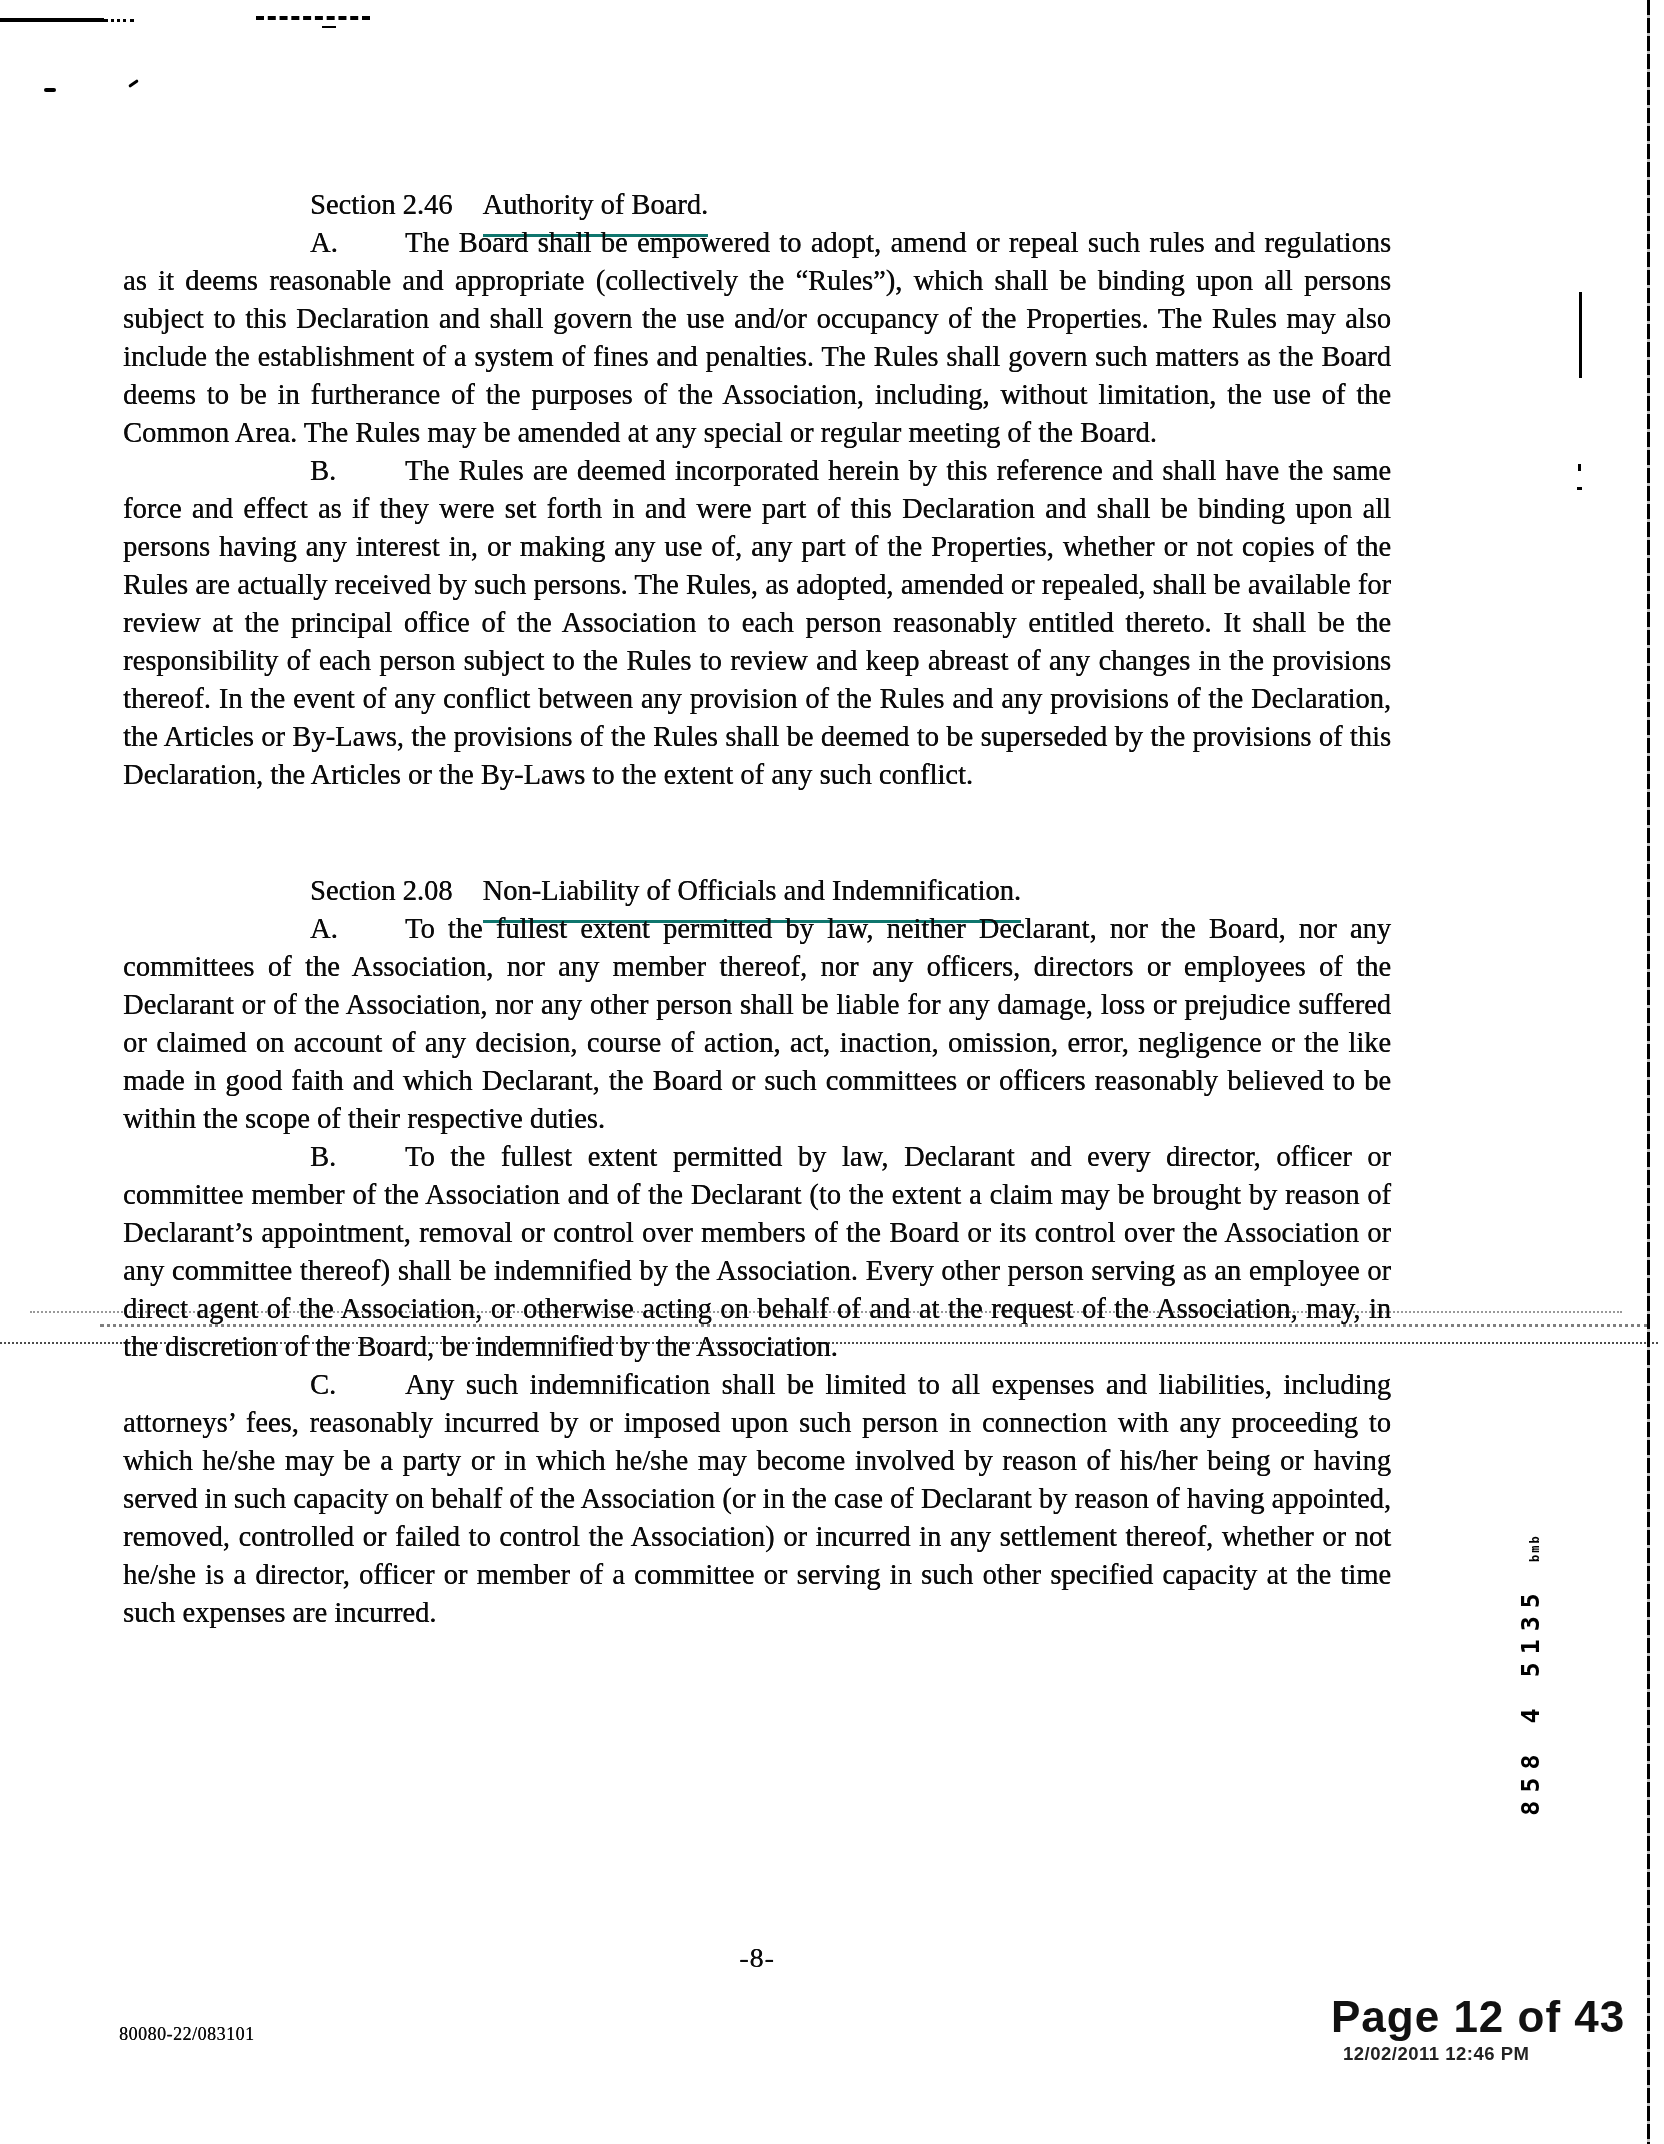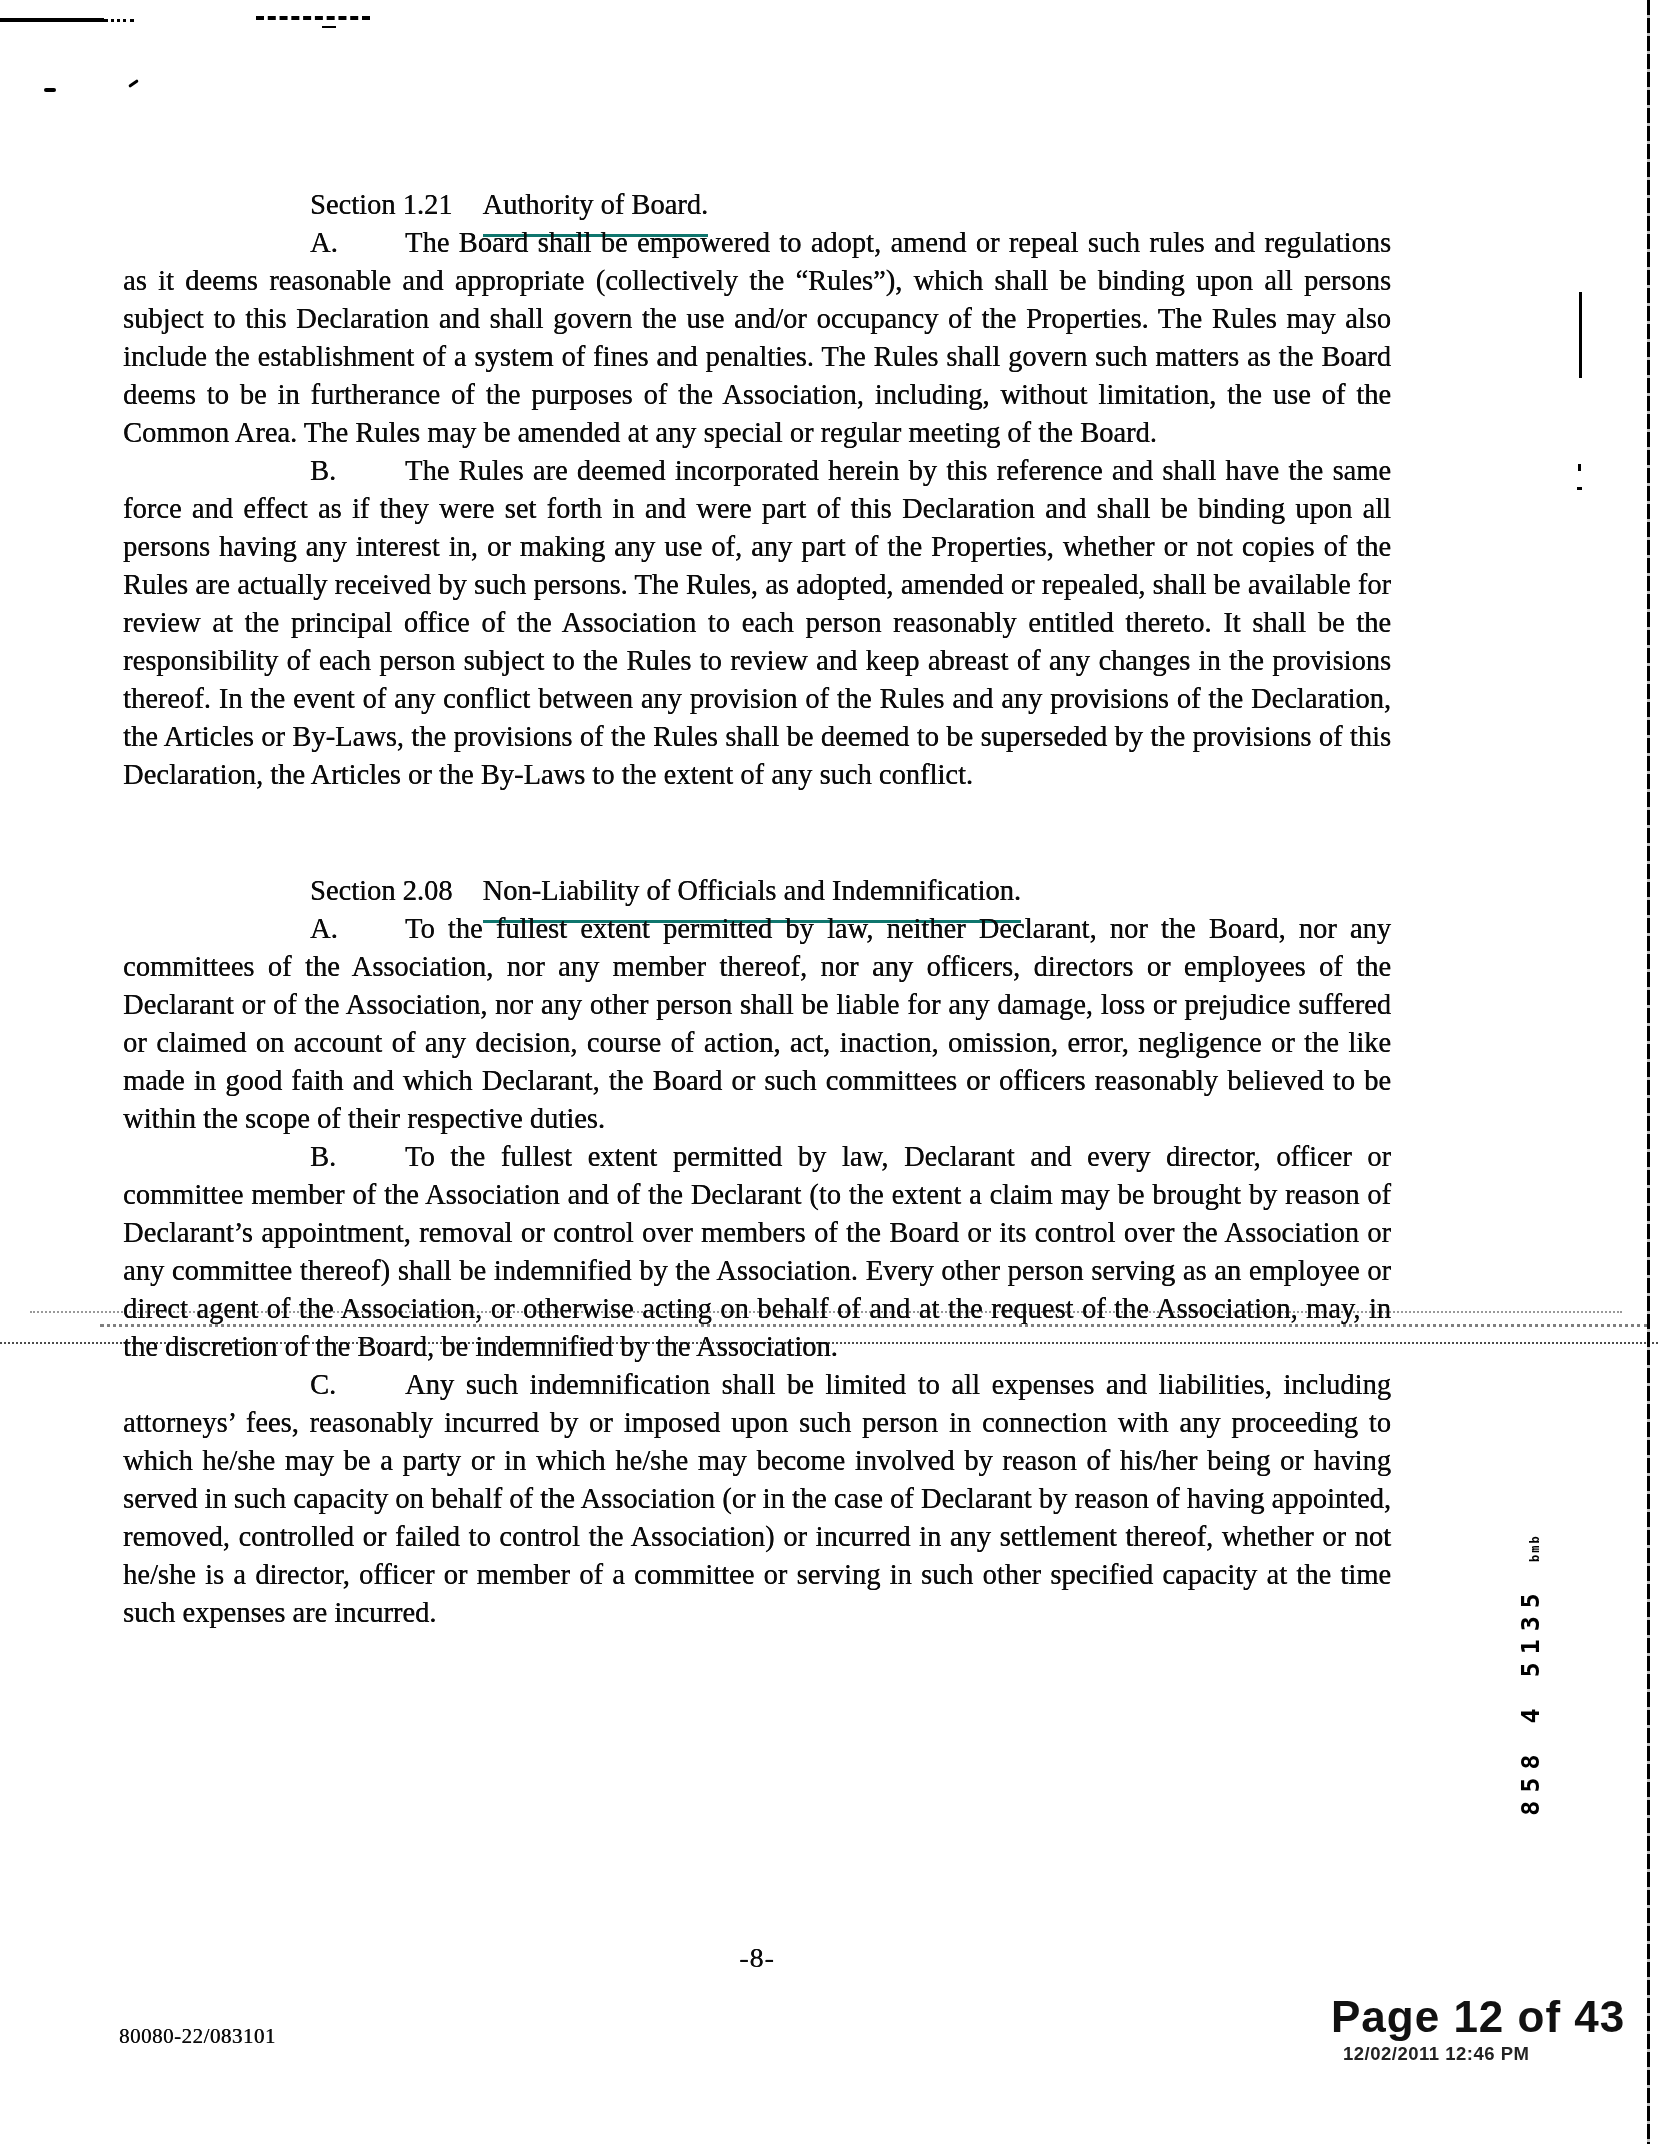--- a/index.html
+++ b/index.html
@@ -43,21 +43,21 @@
   .mt-b208{margin-top:76px;}
   .mt-c208{margin-top:42px;}
 
   
   .footer-pagenum{
     position:absolute;left:123px;top:1942px;width:1268px;
     text-align:center;font-size:28px;letter-spacing:1px;
   }
   .footer-docnum{
     position:absolute;left:119px;top:2024px;
-    font-size:21px;letter-spacing:0.5px;
+    font-size:18px;letter-spacing:0.5px;
   }
   .footer-pagelabel{
     position:absolute;left:1331px;top:1992px;
     font-family:"Liberation Sans","DejaVu Sans",sans-serif;
     font-weight:bold;font-size:44px;letter-spacing:1px;
     text-shadow:none;color:#111;
   }
   .footer-timestamp{
     position:absolute;left:1343px;top:2043px;
     font-family:"Liberation Sans","DejaVu Sans",sans-serif;
@@ -115,21 +115,21 @@
   <div class="art a-right-dot1"></div>
   <div class="art a-right-dot2"></div>
   <div class="art a-edge-line"></div>
   <div class="art a-band1"></div>
   <div class="art a-band2"></div>
   <div class="art a-band3"></div>
 
   <div class="content">
 
     <div class="section-heading">
-      <span class="sec-label">Section 1.21</span><span class="sec-title">Authority of Board.</span>
+      <span class="sec-label">Section 2.46</span><span class="sec-title">Authority of Board.</span>
     </div>
 
     <p class="para mt-a207">
       <span class="plabel">A.</span><span>The Board shall be empowered to adopt, amend or repeal such rules and regulations as it deems reasonable and appropriate (collectively the “Rules”), which shall be binding upon all persons subject to this Declaration and shall govern the use and/or occupancy of the Properties.  The Rules may also include the establishment of a system of fines and penalties.  The Rules shall govern such matters as the Board deems to be in furtherance of the purposes of the Association, including, without limitation, the use of the Common Area.  The Rules may be amended at any special or regular meeting of the Board.</span>
     </p>
 
     <p class="para mt-b207">
       <span class="plabel">B.</span><span>The Rules are deemed incorporated herein by this reference and shall have the same force and effect as if they were set forth in and were part of this Declaration and shall be binding upon all persons having any interest in, or making any use of, any part of the Properties, whether or not copies of the Rules are actually received by such persons.  The Rules, as adopted, amended or repealed, shall be available for review at the principal office of the Association to each person reasonably entitled thereto.  It shall be the responsibility of each person subject to the Rules to review and keep abreast of any changes in the provisions thereof.  In the event of any conflict between any provision of the Rules and any provisions of the Declaration, the Articles or By-Laws, the provisions of the Rules shall be deemed to be superseded by the provisions of this Declaration, the Articles or the By-Laws to the extent of any such conflict.</span>
     </p>
 

